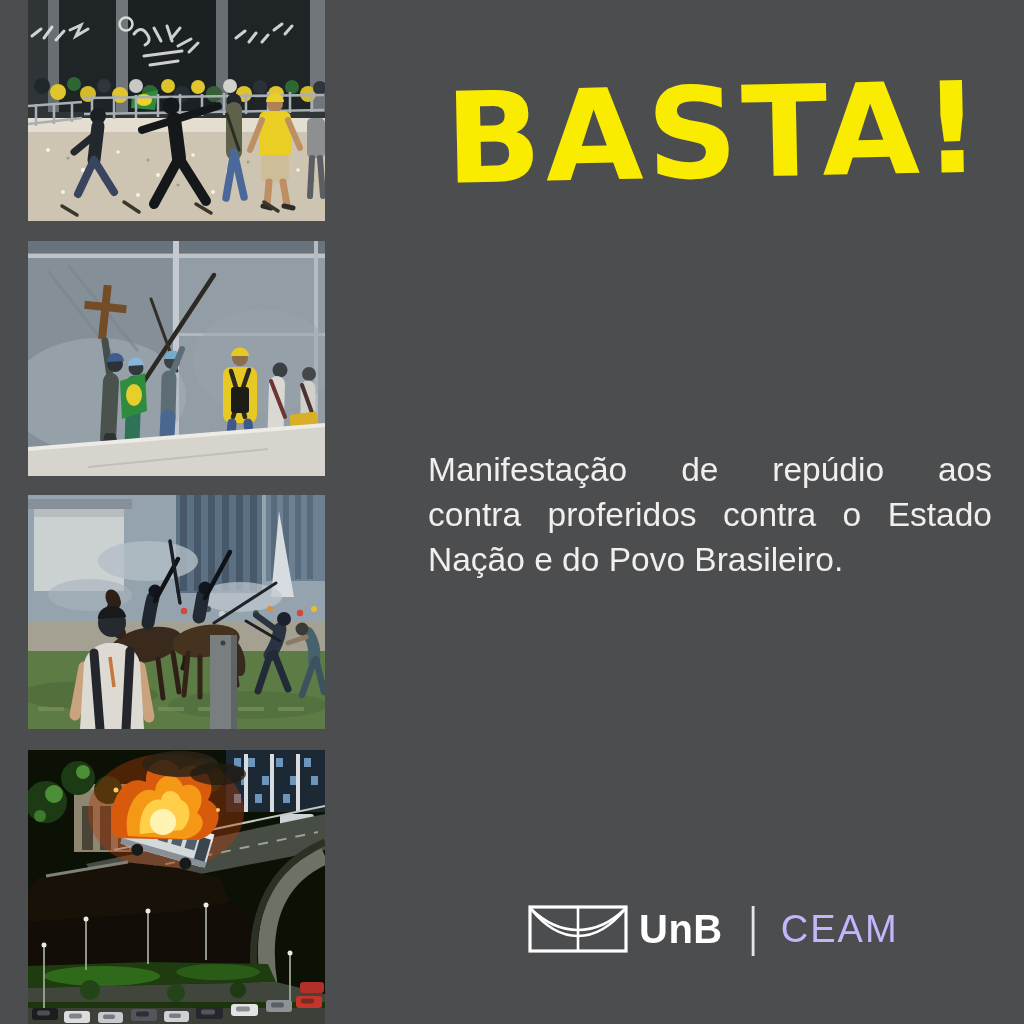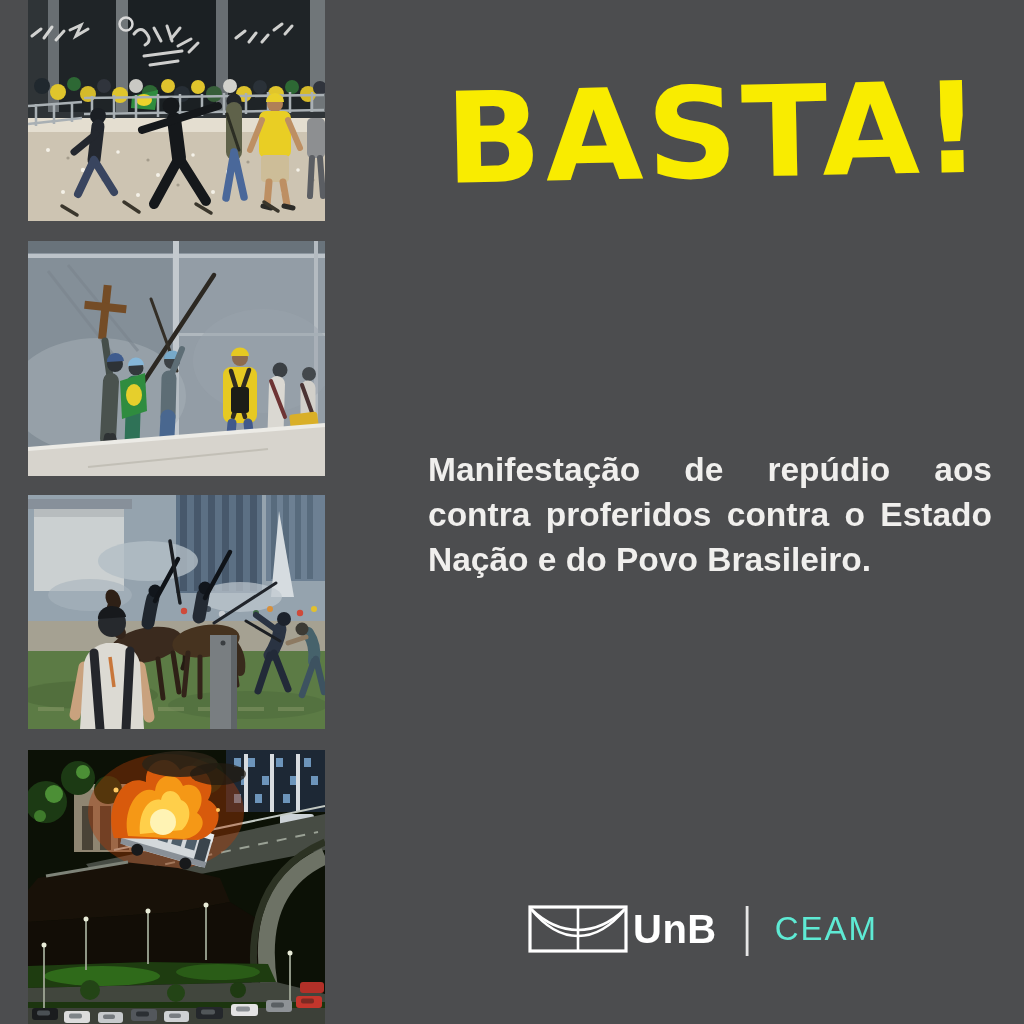--- a/index.html
+++ b/index.html
@@ -18,36 +18,36 @@
   .headline{
     position:absolute;left:420px;top:58px;width:590px;height:150px;
     display:flex;align-items:center;justify-content:center;
     font-family:"DejaVu Sans",sans-serif;font-weight:700;
     font-size:126px;letter-spacing:4px;color:#F9EC00;
     transform:rotate(-1.2deg);white-space:nowrap;
   }
   
   .manifesto{
     position:absolute;left:428px;top:447px;width:564px;
-    color:#F0EFED;font-size:33.5px;line-height:45px;font-weight:700;
+    color:#F0EFED;font-size:33.5px;line-height:45px;font-weight:400;
   }
   .manifesto .line{text-align:justify;text-align-last:justify;}
   .manifesto .line:last-child{text-align-last:left;}
   
   .footer{
     position:absolute;left:528px;top:903px;height:52px;
     display:flex;align-items:center;color:#FFFFFF;
   }
   .footer .crest{width:100px;height:48px;}
-  .footer .unb{font-weight:700;font-size:40px;margin-left:5px;letter-spacing:0.5px;}
+  .footer .unb{font-weight:700;font-size:40px;margin-left:11px;letter-spacing:0.5px;}
   .footer .sep{
     font-size:54px;font-weight:400;color:#E6E6E6;
     margin:0 21px 0 23px;transform:scaleX(0.62) translateY(-3px);
   }
-  .footer .ceam{font-weight:400;font-size:33px;letter-spacing:2px;color:#5eead4;}
+  .footer .ceam{font-weight:400;font-size:38px;letter-spacing:2px;color:#c4b5fd;}
 </style>
 </head>
 <body>
 
 <div class="poster">
 
   <figure class="photo photo1" role="img" aria-label="Rioters in yellow and green clash by metal barriers in front of a dark government facade covered in white graffiti">
     <svg viewBox="0 0 297 221" preserveAspectRatio="none" aria-hidden="true">
       <rect width="297" height="118" fill="#2f3437"></rect>
       <rect x="20" width="11" height="112" fill="#686e72"></rect>

